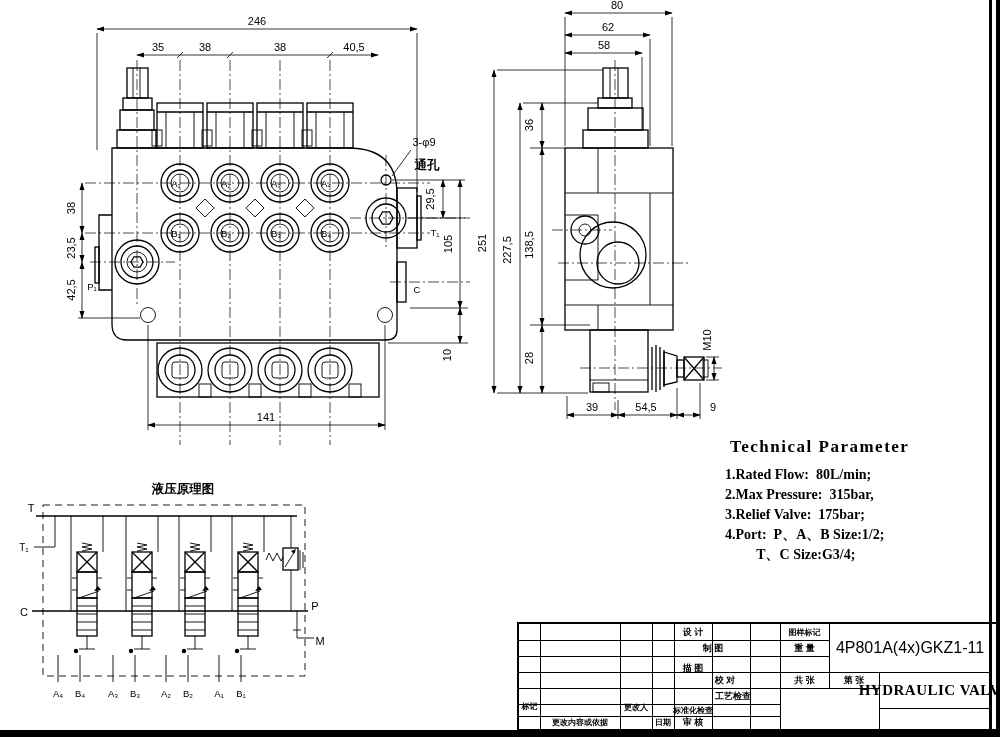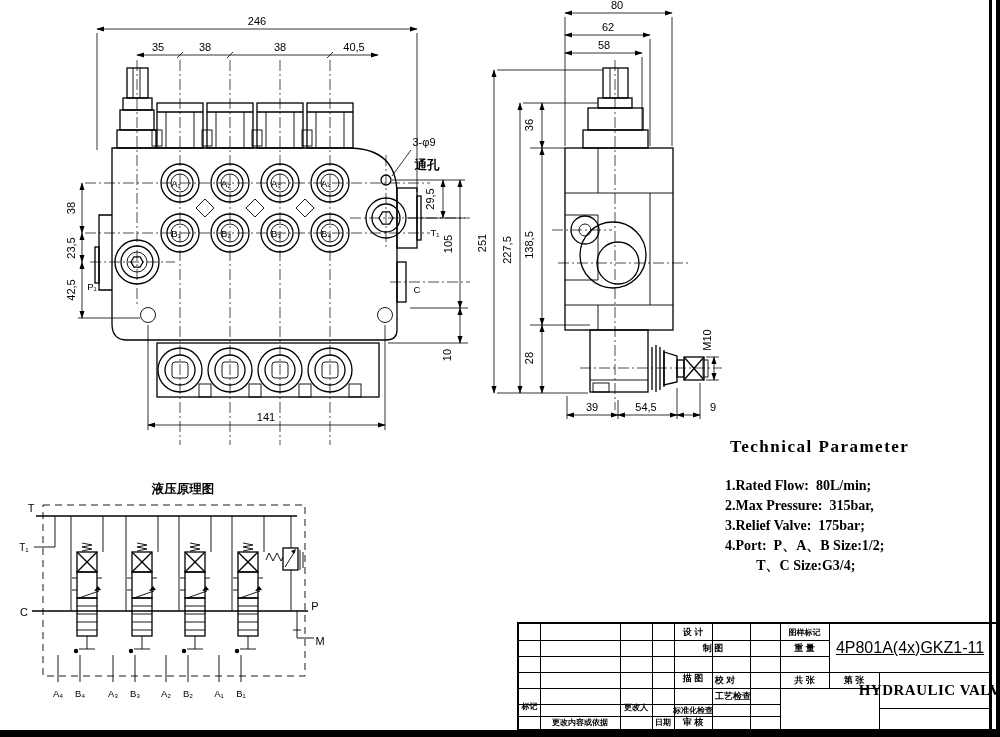--- a/index.html
+++ b/index.html
@@ -16,21 +16,21 @@
   .dash{stroke:#000;stroke-width:0.9;fill:none;stroke-dasharray:7 5;}
   .blk{position:absolute;background:#000;}
   .tb{position:absolute;left:517px;top:622px;width:508px;height:109px;border:2px solid #000;box-sizing:border-box;}
   .tb .vl{position:absolute;width:1px;background:#000;}
   .tb .hl{position:absolute;height:1px;background:#000;}
   .cell{position:absolute;display:flex;align-items:center;justify-content:center;
         font-size:9px;font-weight:bold;color:#000;white-space:nowrap;}
   .model-cell{font-size:16px;font-weight:normal;font-family:"Liberation Sans",sans-serif;}
   .name-cell{font-size:15px;font-weight:bold;font-family:"Liberation Serif",serif;letter-spacing:0.5px;}
   #tech{position:absolute;left:725px;top:437px;width:266px;color:#000;}
-  .tp-title{font:bold 17px "Liberation Serif",serif;letter-spacing:1.5px;padding-left:5px;margin-bottom:19px;}
+  .tp-title{font:bold 17px "Liberation Serif",serif;letter-spacing:1.5px;padding-left:5px;margin-bottom:8px;}
   .tp-line{font:bold 14px "Liberation Serif",serif;line-height:20px;white-space:pre;}
 </style>
 </head>
 <body>
 
 <div id="sheet">
 
 <svg width="1000" height="737" viewBox="0 0 1000 737">
 <defs>
   <marker id="arr" viewBox="0 0 10 10" refX="9" refY="5" markerWidth="10" markerHeight="10" orient="auto-start-reverse">
@@ -381,37 +381,37 @@
   <div class="hl" style="left:0;top:16px;width:310px;"></div>
   <div class="hl" style="left:0;top:32px;width:310px;"></div>
   <div class="hl" style="left:0;top:48px;width:472px;"></div>
   <div class="hl" style="left:0;top:64px;width:360px;"></div>
   <div class="hl" style="left:0;top:80px;width:261px;"></div>
   <div class="hl" style="left:0;top:92px;width:261px;"></div>
   <div class="hl" style="left:360px;top:84px;width:112px;"></div>
 
   <div class="cell" style="left:155px;top:0;width:38px;height:16px;">设 计</div>
   <div class="cell" style="left:155px;top:16px;width:38px;height:16px;padding-left:20px;">制 图</div>
-  <div class="cell" style="left:155px;top:46px;width:38px;height:16px;">描 图</div>
+  <div class="cell" style="left:155px;top:36px;width:38px;height:16px;">描 图</div>
   <div class="cell" style="left:155px;top:48px;width:38px;height:16px;padding-left:32px;">校 对</div>
   <div class="cell" style="left:155px;top:64px;width:38px;height:16px;padding-left:40px;">工艺检查</div>
   <div class="cell" style="left:155px;top:80px;width:38px;height:12px;font-size:8px;">标准化检查</div>
   <div class="cell" style="left:155px;top:92px;width:38px;height:13px;">审 核</div>
 
   <div class="cell" style="left:0;top:76px;width:21px;height:13px;font-size:8px;">标记</div>
   <div class="cell" style="left:21px;top:92px;width:80px;height:13px;font-size:8px;">更改内容或依据</div>
   <div class="cell" style="left:101px;top:77px;width:32px;height:13px;font-size:8px;">更改人</div>
   <div class="cell" style="left:133px;top:92px;width:22px;height:13px;font-size:8px;">日期</div>
 
   <div class="cell" style="left:261px;top:0;width:49px;height:16px;font-size:8px;">图样标记</div>
   <div class="cell" style="left:261px;top:16px;width:49px;height:16px;">重 量</div>
   <div class="cell" style="left:261px;top:48px;width:49px;height:16px;">共 张</div>
   <div class="cell" style="left:310px;top:48px;width:50px;height:16px;">第 张</div>
 
-  <div class="cell model-cell" style="left:310px;top:0;width:162px;height:48px;text-decoration:underline;">4P801A(4x)GKZ1-11</div>
+  <div class="cell model-cell" style="left:310px;top:0;width:162px;height:48px;">4P801A(4x)GKZ1-11</div>
   <div class="cell name-cell" style="left:360px;top:48px;width:112px;height:36px;">HYDRAULIC VALVE</div>
 </div>
 
 
 <div class="blk" style="left:989px;top:0;width:3px;height:737px;"></div>
 <div class="blk" style="left:996px;top:0;width:4px;height:737px;"></div>
 <div class="blk" style="left:0;top:730px;width:1000px;height:7px;"></div>
 
 </div>
 

